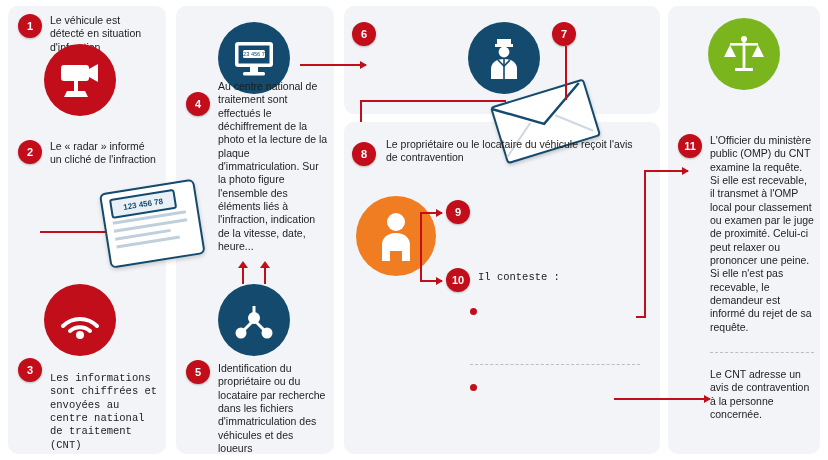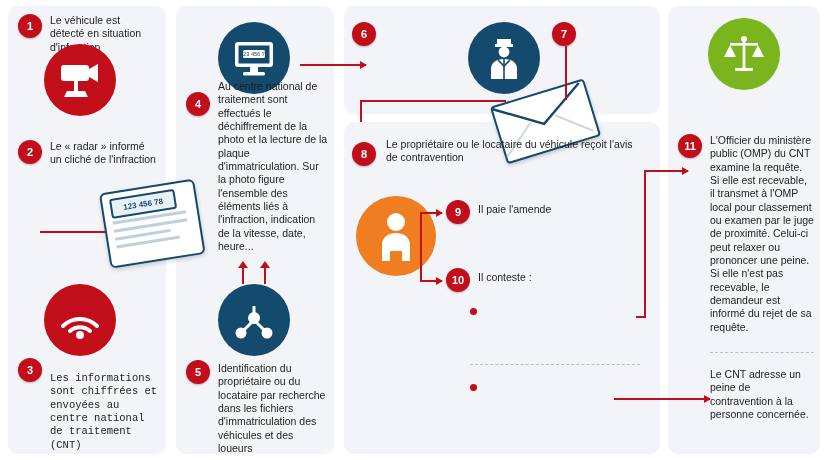--- a/index.html
+++ b/index.html
@@ -186,24 +186,23 @@
       <circle cx="22" cy="11" r="9" fill="#ffffff"></circle>
       <path d="M22 22 c-9 0 -14 5 -14 12 v16 h8 v-10 h12 v10 h8 v-16 c0 -7 -5 -12 -14 -12 z" fill="#ffffff"></path>
     </svg>
   </div>
 
   <div class="vline" style="left:420px;top:212px;height:70px;"></div>
   <div class="arrow" style="left:420px;top:212px;width:22px;"></div>
   <div class="arrow" style="left:420px;top:280px;width:22px;"></div>
 
   <div class="badge" style="left:446px;top:200px;">9</div>
-  <div class="txt" style="left:478px;top:203px;width:150px;">Il paie l'amende</div>
 
   <div class="badge" style="left:446px;top:268px;">10</div>
-  <div class="txt" style="left:478px;top:271px;width:150px;">Il conteste :</div>
+  <div class="txt" style="left:478px;top:271px;width:150px;font-family:Liberation Mono, monospace;">Il conteste :</div>
 
   <div class="bullet" style="left:470px;top:308px;"></div>
 
   <div class="dashed" style="left:470px;top:364px;width:170px;"></div>
 
   <div class="bullet" style="left:470px;top:384px;"></div>
 
   <div class="hline" style="left:636px;top:316px;width:10px;"></div>
   <div class="vline" style="left:644px;top:170px;height:148px;"></div>
   <div class="arrow" style="left:644px;top:170px;width:44px;"></div>
@@ -221,15 +220,15 @@
         <path d="M36 13 L30 25 h12 z"></path>
       </g>
     </svg>
   </div>
 
   <div class="badge" style="left:678px;top:134px;">11</div>
   <div class="txt" style="left:710px;top:134px;width:104px;">L'Officier du ministère public (OMP) du CNT examine la requête. Si elle est recevable, il transmet à l'OMP local pour classement ou examen par le juge de proximité. Celui-ci peut relaxer ou prononcer une peine. Si elle n'est pas recevable, le demandeur est informé du rejet de sa requête.</div>
 
   <div class="dashed" style="left:710px;top:352px;width:104px;"></div>
 
-  <div class="txt" style="left:710px;top:368px;width:104px;">Le CNT adresse un peine de contravention à la personne concernée.</div>
+  <div class="txt" style="left:710px;top:368px;width:104px;">Le CNT adresse un avis de contravention à la personne concernée.</div>
 
 </div>
 
 </body></html>

